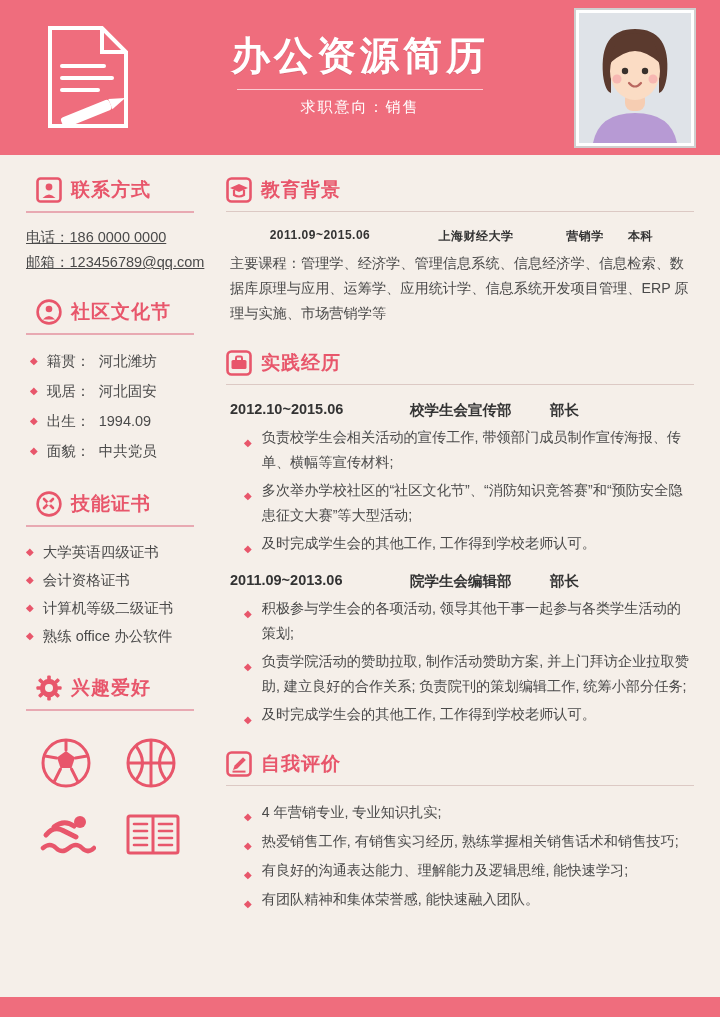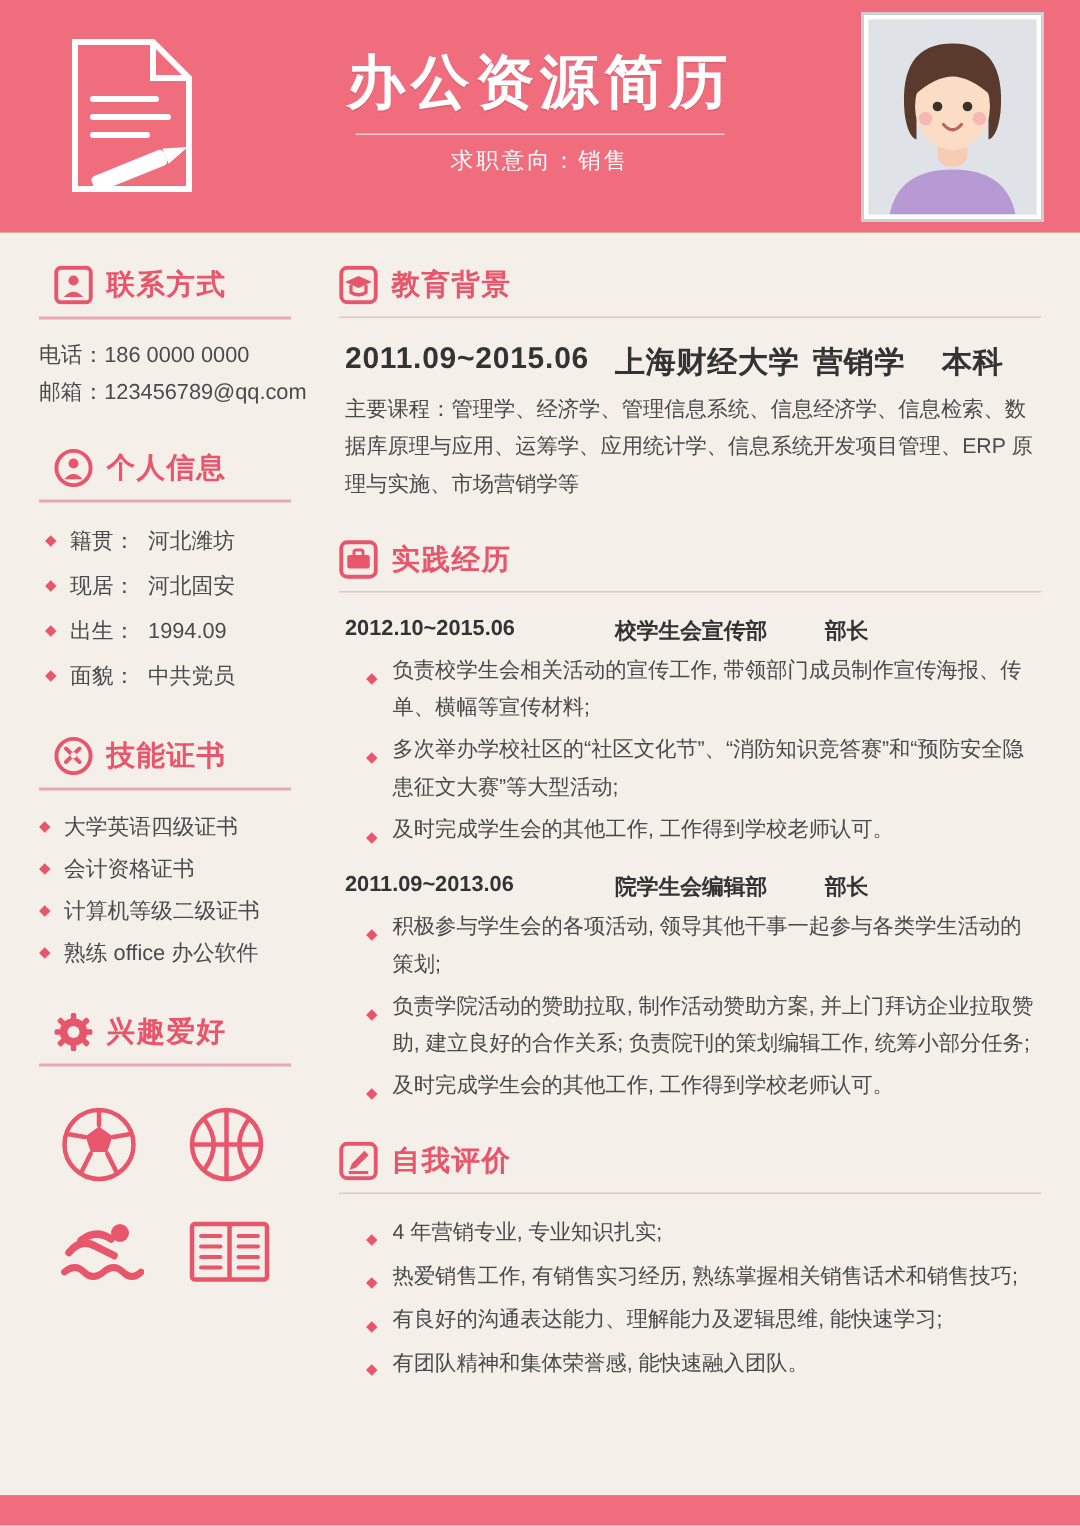--- a/index.html
+++ b/index.html
@@ -131,20 +131,21 @@
     background: #dcc9c4;
     height: 1px;
   }
 
   
   .left-text {
     padding: 12px 0 0 26px;
     color: #4a4a4a;
     font-size: 14.5px;
     line-height: 25px;
+    text-decoration: underline;
   }
   .kv-list {
     padding: 12px 0 0 30px;
     color: #4a4a4a;
     font-size: 14.5px;
     line-height: 28px;
   }
   .kv-row {
     display: flex;
     align-items: baseline;
@@ -184,23 +185,24 @@
   .hobby-cell {
     width: 56px;
     height: 52px;
   }
 
   
   .edu-line {
     display: flex;
     font-weight: bold;
     color: #333333;
-    font-size: 20px;
+    font-size: 12px;
     padding: 16px 0 0 4px;
     letter-spacing: .5px;
+    text-align: center;
   }
   .edu-date { width: 180px; }
   .edu-school { width: 132px; }
   .edu-major { width: 86px; }
   .para {
     color: #4a4a4a;
     font-size: 14.2px;
     line-height: 25px;
     padding: 6px 0 0 4px;
   }
@@ -334,21 +336,21 @@
 
       <div class="sec">
         <div class="sec-head">
           <span class="sec-icon">
             <svg viewBox="0 0 26 26" width="26" height="26">
               <circle cx="13" cy="13" r="11.4" fill="none" stroke="#e8566b" stroke-width="2.6"></circle>
               <circle cx="13" cy="10" r="3.3" fill="#e8566b"></circle>
               <path d="M6.8 20.5 q6.2 -7 12.4 0 Z" fill="#e8566b"></path>
             </svg>
           </span>
-          <span class="sec-title">个人信息</span>
+          <span class="sec-title">社区文化节</span>
         </div>
         <div class="sec-rule"></div>
         <div class="kv-list">
           <div class="kv-row">
             <span class="dia">◆</span>
             <span class="kv-key">籍贯：</span>
             <span class="kv-val">河北潍坊</span>
           </div>
           <div class="kv-row">
             <span class="dia">◆</span>

